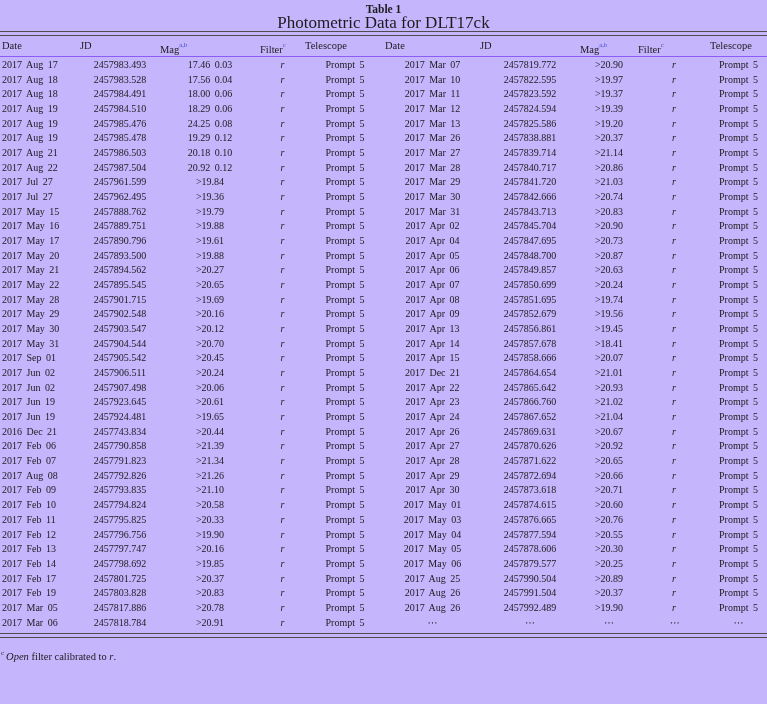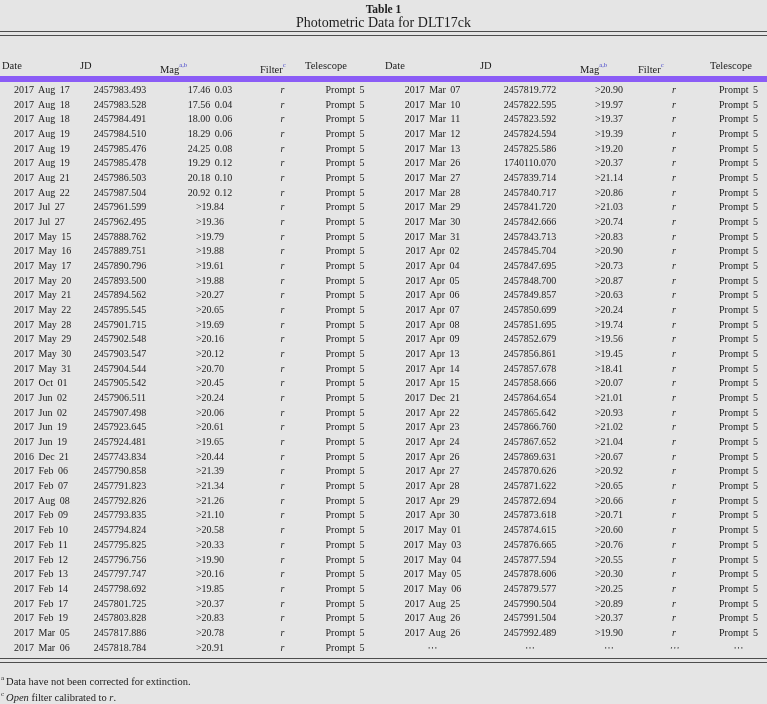--- a/index.html
+++ b/index.html
@@ -1,47 +1,46 @@
 <!DOCTYPE html>
 <html><head>
 <meta charset="utf-8">
 <style>
   html,body { margin:0; padding:0; background:#ffffff; }
   .page {
     position:relative; width:767px; height:704px; box-sizing:border-box;
-    background:#e5e5e5; color:#1c1c1c;
+    background:#c4b5fd; color:#1c1c1c;
     font-family:"Liberation Serif", serif;
     overflow:hidden;
   }
   .caption { text-align:center; padding-top:3px; }
   .t1 { font-weight:bold; font-size:11.5px; line-height:13px; }
-  .t2 { font-size:14px; line-height:13px; }
+  .t2 { font-size:17px; line-height:13px; }
 
   .rule-double { height:3px; border-top:1px solid #4d4d4d; border-bottom:1px solid #4d4d4d; margin-top:2px; }
   .rule-double.bottom { margin-top:3px; }
 
   .grid10 {
     display:grid;
     grid-template-columns:80px 80px 100px 45px 80px 95px 100px 58px 72px 57px;
   }
   .header-grid {
     height:20px; line-height:20px; font-size:10.5px;
-    border-bottom:6px solid #8b5cf6;
-    margin-top:20px;
+    border-bottom:1px solid #8b5cf6;
   }
   .hc { text-align:left; white-space:nowrap; }
   .hc.first { text-align:left; padding-left:2px; }
   sup.bluesup { color:#4545cb; font-size:6.5px; position:relative; top:-1px; }
 
   .body-grid {
     grid-auto-rows:14.68px; font-size:10px; line-height:14.7px;
     word-spacing:2px; margin-top:1px;
   }
   .bc { text-align:center; white-space:nowrap; overflow:hidden; }
-  .bc.date-left { text-align:left; padding-left:14px; }
+  .bc.date-left { text-align:left; padding-left:2px; }
   .bc.italic { font-style:italic; }
 
   .notes { margin-top:9px; padding-left:1px; font-size:10.5px; }
   .notes-h { font-weight:bold; line-height:13px; }
   .note-line { line-height:13.5px; }
   .nmark { font-size:7px; margin-right:2px; }
 </style>
 </head>
 <body>
 
@@ -117,21 +116,21 @@
       <div class="bc">2457825.586</div>
       <div class="bc">&gt;19.20</div>
       <div class="bc italic">r</div>
       <div class="bc">Prompt 5</div>
       <div class="bc date-left">2017 Aug 19</div>
       <div class="bc">2457985.478</div>
       <div class="bc">19.29 0.12</div>
       <div class="bc italic">r</div>
       <div class="bc">Prompt 5</div>
       <div class="bc">2017 Mar 26</div>
-      <div class="bc">1740110.070</div>
+      <div class="bc">2457838.881</div>
       <div class="bc">&gt;20.37</div>
       <div class="bc italic">r</div>
       <div class="bc">Prompt 5</div>
       <div class="bc date-left">2017 Aug 21</div>
       <div class="bc">2457986.503</div>
       <div class="bc">20.18 0.10</div>
       <div class="bc italic">r</div>
       <div class="bc">Prompt 5</div>
       <div class="bc">2017 Mar 27</div>
       <div class="bc">2457839.714</div>
@@ -261,21 +260,21 @@
       <div class="bc date-left">2017 May 31</div>
       <div class="bc">2457904.544</div>
       <div class="bc">&gt;20.70</div>
       <div class="bc italic">r</div>
       <div class="bc">Prompt 5</div>
       <div class="bc">2017 Apr 14</div>
       <div class="bc">2457857.678</div>
       <div class="bc">&gt;18.41</div>
       <div class="bc italic">r</div>
       <div class="bc">Prompt 5</div>
-      <div class="bc date-left">2017 Oct 01</div>
+      <div class="bc date-left">2017 Sep 01</div>
       <div class="bc">2457905.542</div>
       <div class="bc">&gt;20.45</div>
       <div class="bc italic">r</div>
       <div class="bc">Prompt 5</div>
       <div class="bc">2017 Apr 15</div>
       <div class="bc">2457858.666</div>
       <div class="bc">&gt;20.07</div>
       <div class="bc italic">r</div>
       <div class="bc">Prompt 5</div>
       <div class="bc date-left">2017 Jun 02</div>
@@ -457,18 +456,17 @@
       <div class="bc">⋯</div>
       <div class="bc">⋯</div>
       <div class="bc italic">⋯</div>
       <div class="bc">⋯</div>
     </div>
 
   <div class="rule-double bottom"></div>
 
   <div class="notes">
     <div id="notes-list">
-        <div class="note-line"><sup class="nmark">a</sup><span>Data have not been corrected for extinction.</span></div>
         <div class="note-line"><sup class="nmark">c</sup><i>Open</i><span> filter calibrated to </span><i>r</i><span>.</span></div>
       </div>
   </div>
 
 </div>
 
 </body></html>

